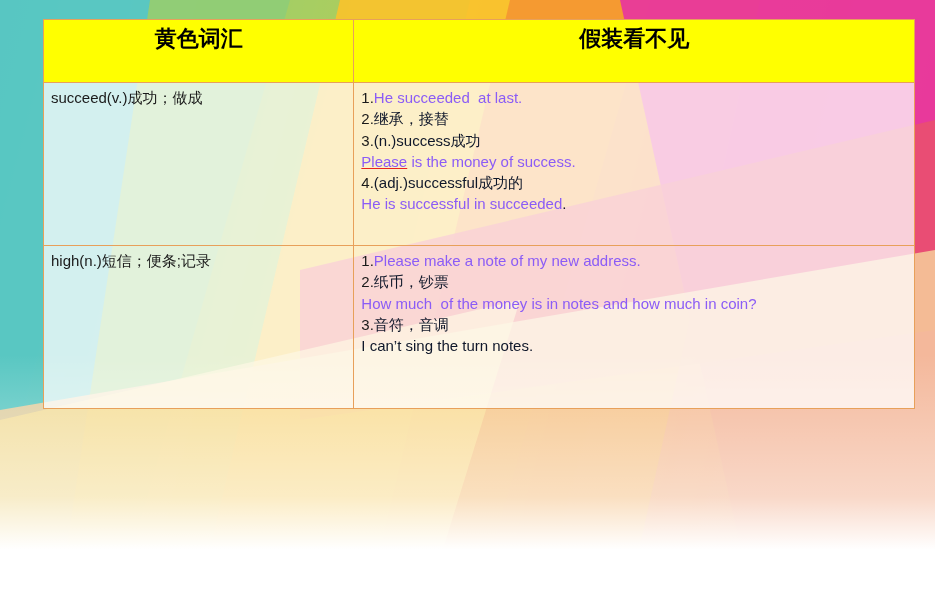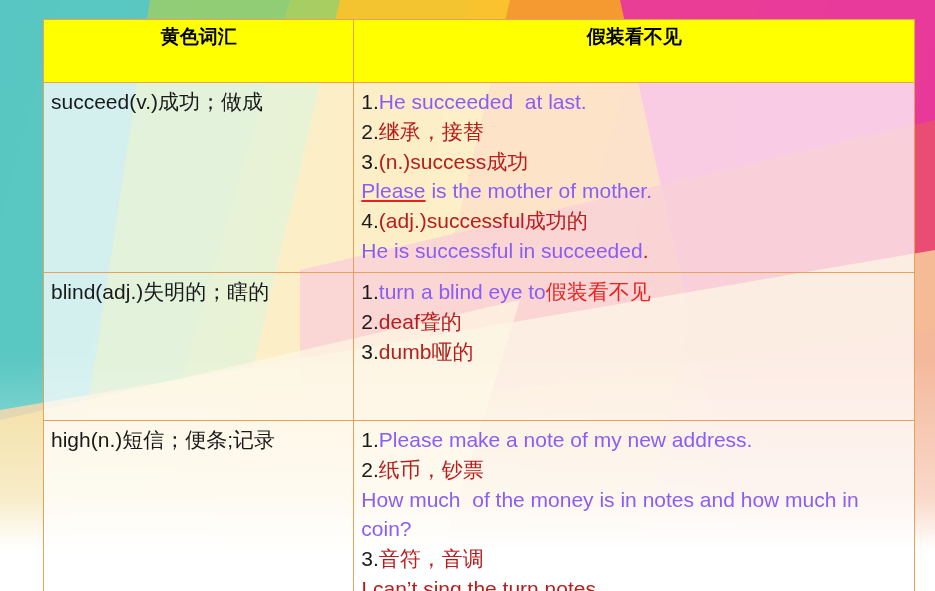--- a/index.html
+++ b/index.html
@@ -106,46 +106,46 @@
     vertical-align: top;
     padding: 4px 7px 6px 7px;
   }
   .col-term { width: 310px; }
   .col-detail { width: 560px; }
 
   thead th {
     background: #ffff00;
     color: #000000;
     font-weight: bold;
-    font-size: 19px;
+    font-size: 22px;
     text-align: center;
     height: 52px;
     vertical-align: middle;
     border-color: #e8952f;
     padding: 0;
   }
 
   tbody td {
     background: rgba(255,255,255,0.42);
-    font-size: 21px;
+    font-size: 15px;
     color: #1a1a1a;
     line-height: 1.42;
   }
   tbody td.term-cell {
     white-space: nowrap;
   }
   .row-1 td { height: 152px; }
   .row-2 td { height: 137px; }
   .row-3 td { height: 152px; }
 
   .line { display: block; white-space: pre-wrap; }
   .num { color: #1a1a1a; }
   .red { color: #8b5cf6; }
   .red-soft { color: #e8231f; }
-  .black { color: #b91c1c; }
+  .black { color: #0f172a; }
   .u { text-decoration: underline; text-decoration-color: #e8231f; }
 </style>
 </head>
 <body>
 
 <div id="slide-bg">
   <div class="bg-layer bg-base"></div>
   <div class="bg-poly poly-teal"></div>
   <div class="bg-poly poly-green"></div>
   <div class="bg-poly poly-yellow"></div>
@@ -168,31 +168,23 @@
       <th>假装看不见</th>
     </tr>
   </thead>
   <tbody id="vocab-body">
       <tr class="row-1">
         <td class="term-cell"><span>succeed(v.)成功；做成</span></td>
         <td>
           <span class="line"><span class="num">1.</span><span class="red">He succeeded  at last.</span></span>
           <span class="line"><span class="num">2.</span><span class="black">继承，接替</span></span>
           <span class="line"><span class="num">3.</span><span class="black">(n.)success成功</span></span>
-          <span class="line"><span class="red u">Please</span><span class="red"> is the mother of mother.</span></span>
+          <span class="line"><span class="red u">Please</span><span class="red"> is the money of success.</span></span>
           <span class="line"><span class="num">4.</span><span class="black">(adj.)successful成功的</span></span>
           <span class="line"><span class="red">He is successful in succeeded</span><span class="black">.</span></span>
-        </td>
-      </tr>
-      <tr class="row-2">
-        <td class="term-cell"><span>blind(adj.)失明的；瞎的</span></td>
-        <td>
-          <span class="line"><span class="num">1.</span><span class="red">turn a blind eye to</span><span class="red-soft">假装看不见</span></span>
-          <span class="line"><span class="num">2.</span><span class="black">deaf聋的</span></span>
-          <span class="line"><span class="num">3.</span><span class="black">dumb哑的</span></span>
         </td>
       </tr>
       <tr class="row-3">
         <td class="term-cell"><span>high(n.)短信；便条;记录</span></td>
         <td>
           <span class="line"><span class="num">1.</span><span class="red">Please make a note of my new address.</span></span>
           <span class="line"><span class="num">2.</span><span class="black">纸币，钞票</span></span>
           <span class="line"><span class="red">How much  of the money is in notes and how much in coin?</span></span>
           <span class="line"><span class="num">3.</span><span class="black">音符，音调</span></span>
           <span class="line"><span class="black">I can’t sing the turn notes.</span></span>

